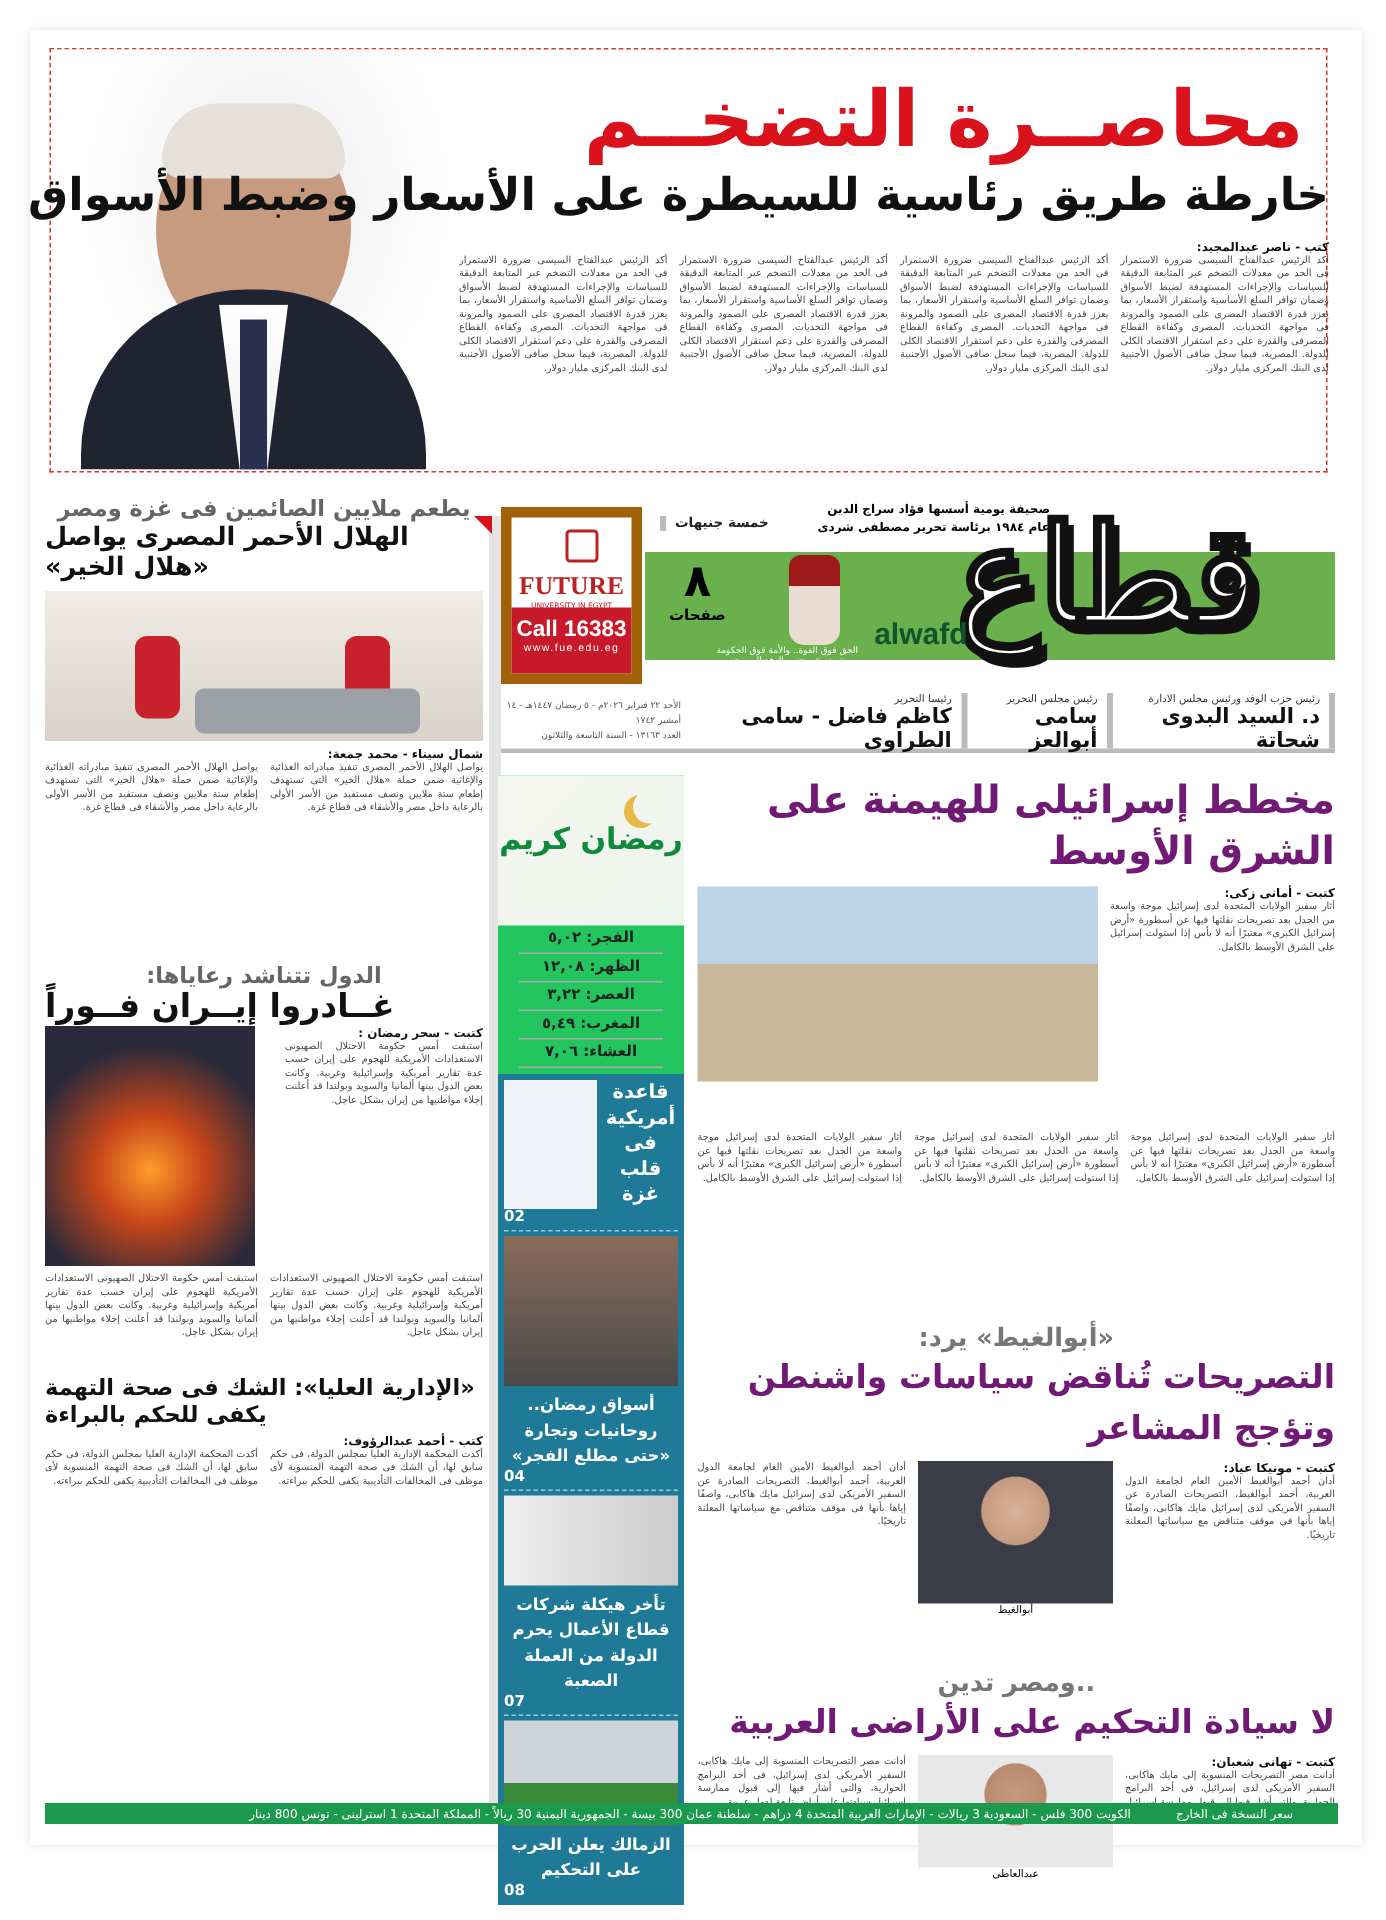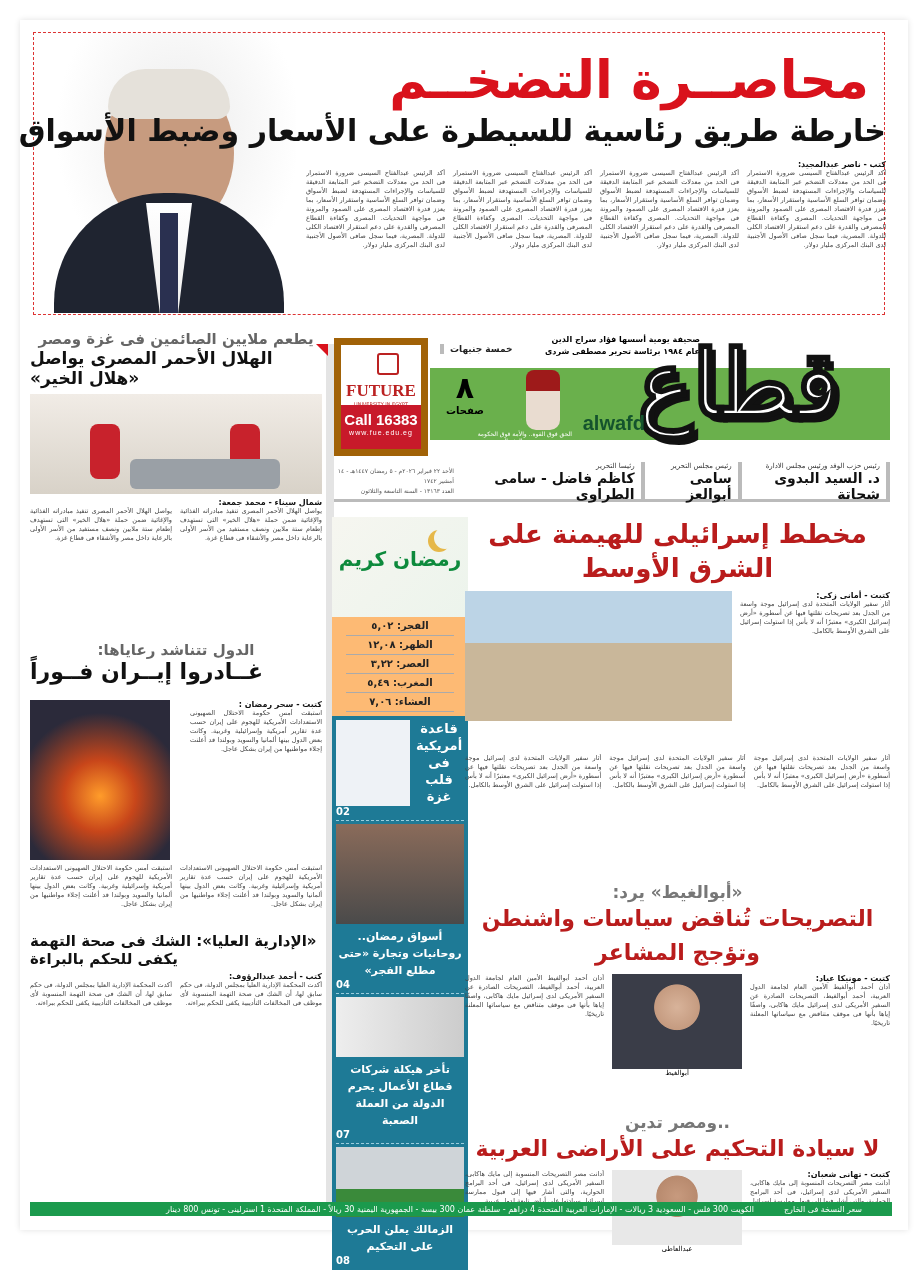--- a/index.html
+++ b/index.html
@@ -36,32 +36,32 @@
 .staff{left:330px;top:462px;width:560px;height:40px;border-bottom:3px solid #bbb;display:flex;gap:10px}
 .staff .s{border-right:4px solid #bbb;padding-right:6px}
 .staff .r{font-size:7px;color:#333}
 .staff .v{font-size:14px;font-weight:bold;color:#111}
 .date{font-size:6px;color:#555;line-height:10px;margin-right:auto;padding-top:4px}
 .left-col{left:30px;top:330px;width:292px;height:870px}
 .vline{position:absolute;right:-12px;top:14px;width:8px;height:870px;background:#e4e4e4}
 .kick-gray{font-weight:bold;color:#666;font-size:15px;text-align:center}
 .head-black{font-weight:bold;color:#111;font-size:17px;text-align:left}
 .photo{background:#bbb;position:relative;overflow:hidden}
-.sidebar{left:332px;top:517px;width:136px;height:690px;background:#fdba74}
+.sidebar{left:332px;top:517px;width:124px;height:690px;background:#22c55e}
 .ramadan{height:100px;background:linear-gradient(135deg,#f6f6f0,#ecf4ec);color:#0d8a3c;font-weight:bold;font-size:20px;text-align:center;padding-top:30px;position:relative}
 .moon{position:absolute;right:12px;top:10px;width:22px;height:22px;border-radius:50%;box-shadow:-6px 3px 0 0 #e6b84a}
 .prayer{font-size:10px;font-weight:bold;color:#222;text-align:center;line-height:18px}
 .prayer div{border-bottom:1px solid #aaa;margin:0 14px}
 .teal{background:#1e7a96;color:#fff;padding:4px;margin-top:4px}
 .teal .t{font-weight:bold;font-size:13px;line-height:17px;text-align:center}
 .teal .pg{font-size:10px;font-weight:bold;direction:ltr;text-align:left}
 .teal .ph{height:100px;background:#999;margin-bottom:4px}
 .main-mid{left:465px;top:517px;width:425px}
 .kicker-gray{font-weight:bold;color:#777;font-size:17px;text-align:center}
-.red-head{font-weight:bold;color:#b91c1c;font-size:26px;text-align:center;line-height:34px}
+.red-head{font-weight:bold;color:#701a75;font-size:26px;text-align:right;line-height:34px}
 .footer{left:30px;top:1202px;width:862px;height:14px;background:#1b9a4d;color:#fff;font-size:8px;display:flex;align-items:center;padding:0 30px;gap:30px}
 </style>
 </head>
 <body>
 
 <div class="page"></div>
 
 <div class="abs top-box"></div>
 <div class="abs top-photo">
   <div class="head"></div>
@@ -141,21 +141,21 @@
     <div style="position:absolute;left:200px;top:30px;width:30px;height:55px;background:#c8222c;border-radius:8px"></div>
     <div style="position:absolute;left:100px;top:65px;width:150px;height:30px;background:#9aa0a6;border-radius:6px"></div>
   </div>
   <div class="byline" style="margin-top:4px">شمال سيناء - محمد جمعة:</div>
   <div class="cols" style="height:110px;overflow:hidden">
     <div>يواصل الهلال الأحمر المصرى تنفيذ مبادراته الغذائية والإغاثية ضمن حملة «هلال الخير» التى تستهدف إطعام ستة ملايين ونصف مستفيد من الأسر الأولى بالرعاية داخل مصر والأشقاء فى قطاع غزة.</div>
     <div>يواصل الهلال الأحمر المصرى تنفيذ مبادراته الغذائية والإغاثية ضمن حملة «هلال الخير» التى تستهدف إطعام ستة ملايين ونصف مستفيد من الأسر الأولى بالرعاية داخل مصر والأشقاء فى قطاع غزة.</div>
   </div>
   <div class="kick-gray" style="margin-top:24px">الدول تتناشد رعاياها:</div>
   <div class="head-black" style="font-size:22px">غــادروا إيــران فــوراً</div>
-  <div style="display:flex;gap:20px;margin-top:16px;height:160px">
+  <div style="display:flex;gap:20px;margin-top:0;height:160px">
     <div style="flex:1">
       <div class="byline">كتبت - سحر رمضان :</div>
       <div class="cols" style="height:150px;overflow:hidden">
           <div>استبقت أمس حكومة الاحتلال الصهيونى الاستعدادات الأمريكية للهجوم على إيران حسب عدة تقارير أمريكية وإسرائيلية وغربية. وكانت بعض الدول بينها ألمانيا والسويد وبولندا قد أعلنت إجلاء مواطنيها من إيران بشكل عاجل.</div>
         </div>
     </div>
     <div class="photo" style="width:140px;background:radial-gradient(circle at 50% 60%,#ff9c2a 0,#c8461a 30%,#2b2a3a 70%)"></div>
   </div>
   <div class="cols" style="height:60px;overflow:hidden;margin-top:4px">
     <div>استبقت أمس حكومة الاحتلال الصهيونى الاستعدادات الأمريكية للهجوم على إيران حسب عدة تقارير أمريكية وإسرائيلية وغربية. وكانت بعض الدول بينها ألمانيا والسويد وبولندا قد أعلنت إجلاء مواطنيها من إيران بشكل عاجل.</div>

